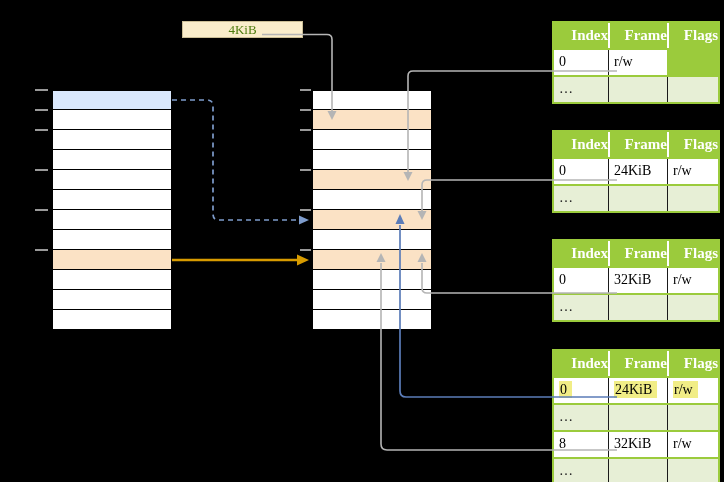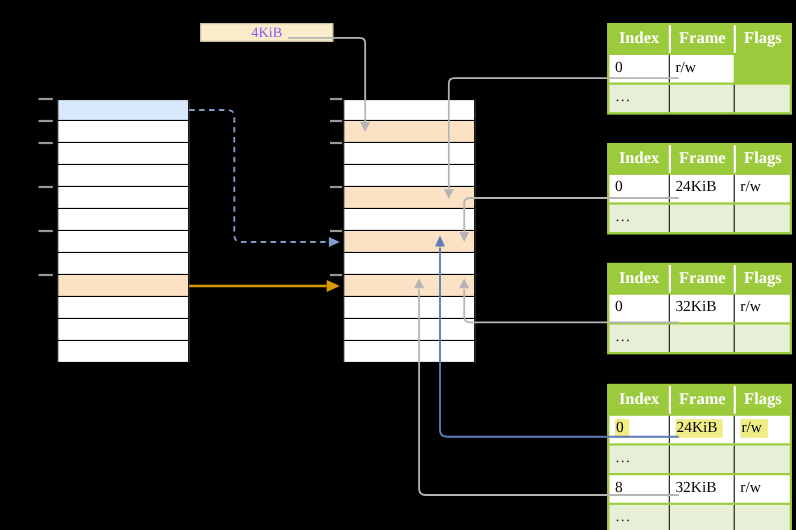--- a/index.html
+++ b/index.html
@@ -14,33 +14,33 @@
   .mrow.white{background:var(--page-white);}
   .mrow.blue{background:var(--page-blue);}
   .mrow.orange{background:var(--frame-orange);}
   .tick{position:absolute;height:2px;background:var(--tick-gray);}
   .memcol.left-ticks .tick{left:-17px;width:13px;}
   .memcol.mid-ticks .tick{left:-12px;width:11px;}
   
   .sizebox{
     position:absolute;left:182px;top:21px;width:121px;height:17px;
     background:var(--label-cream);border:1px solid var(--label-border);
-    box-sizing:border-box;text-align:center;font-size:13px;line-height:15px;color:#8b5cf6;
+    box-sizing:border-box;text-align:center;font-size:13px;line-height:15px;color:#4d7c0f;
   }
   
   .pagetable{
     position:absolute;left:552px;width:168px;box-sizing:border-box;
     border:2px solid var(--table-green);background:var(--table-green);
     display:flex;flex-direction:column;gap:2px;
   }
   .trow{display:grid;grid-template-columns:54px 59px 51px;height:25px;}
   .trow .cell{overflow:hidden;white-space:nowrap;}
   .trow.header .cell{
     background:var(--table-green);color:#fff;font-weight:bold;font-size:15px;
-    line-height:25px;text-align:center;font-family:Liberation Serif, serif;
+    line-height:25px;text-align:right;font-family:Liberation Serif, serif;
   }
   .trow.header .cell + .cell{border-left:2px solid #fff;}
   .trow.body .cell{
     background:var(--page-white);font-size:14px;line-height:24px;
     padding-left:5px;color:#000;
   }
   .trow.body .cell + .cell{border-left:1px solid #1a1a1a;}
   .trow.body.ellipsis .cell{background:var(--table-row-green);color:#222;}
   .hl{background:var(--highlight-yellow);padding:1px 5px 1px 1px;}
   

